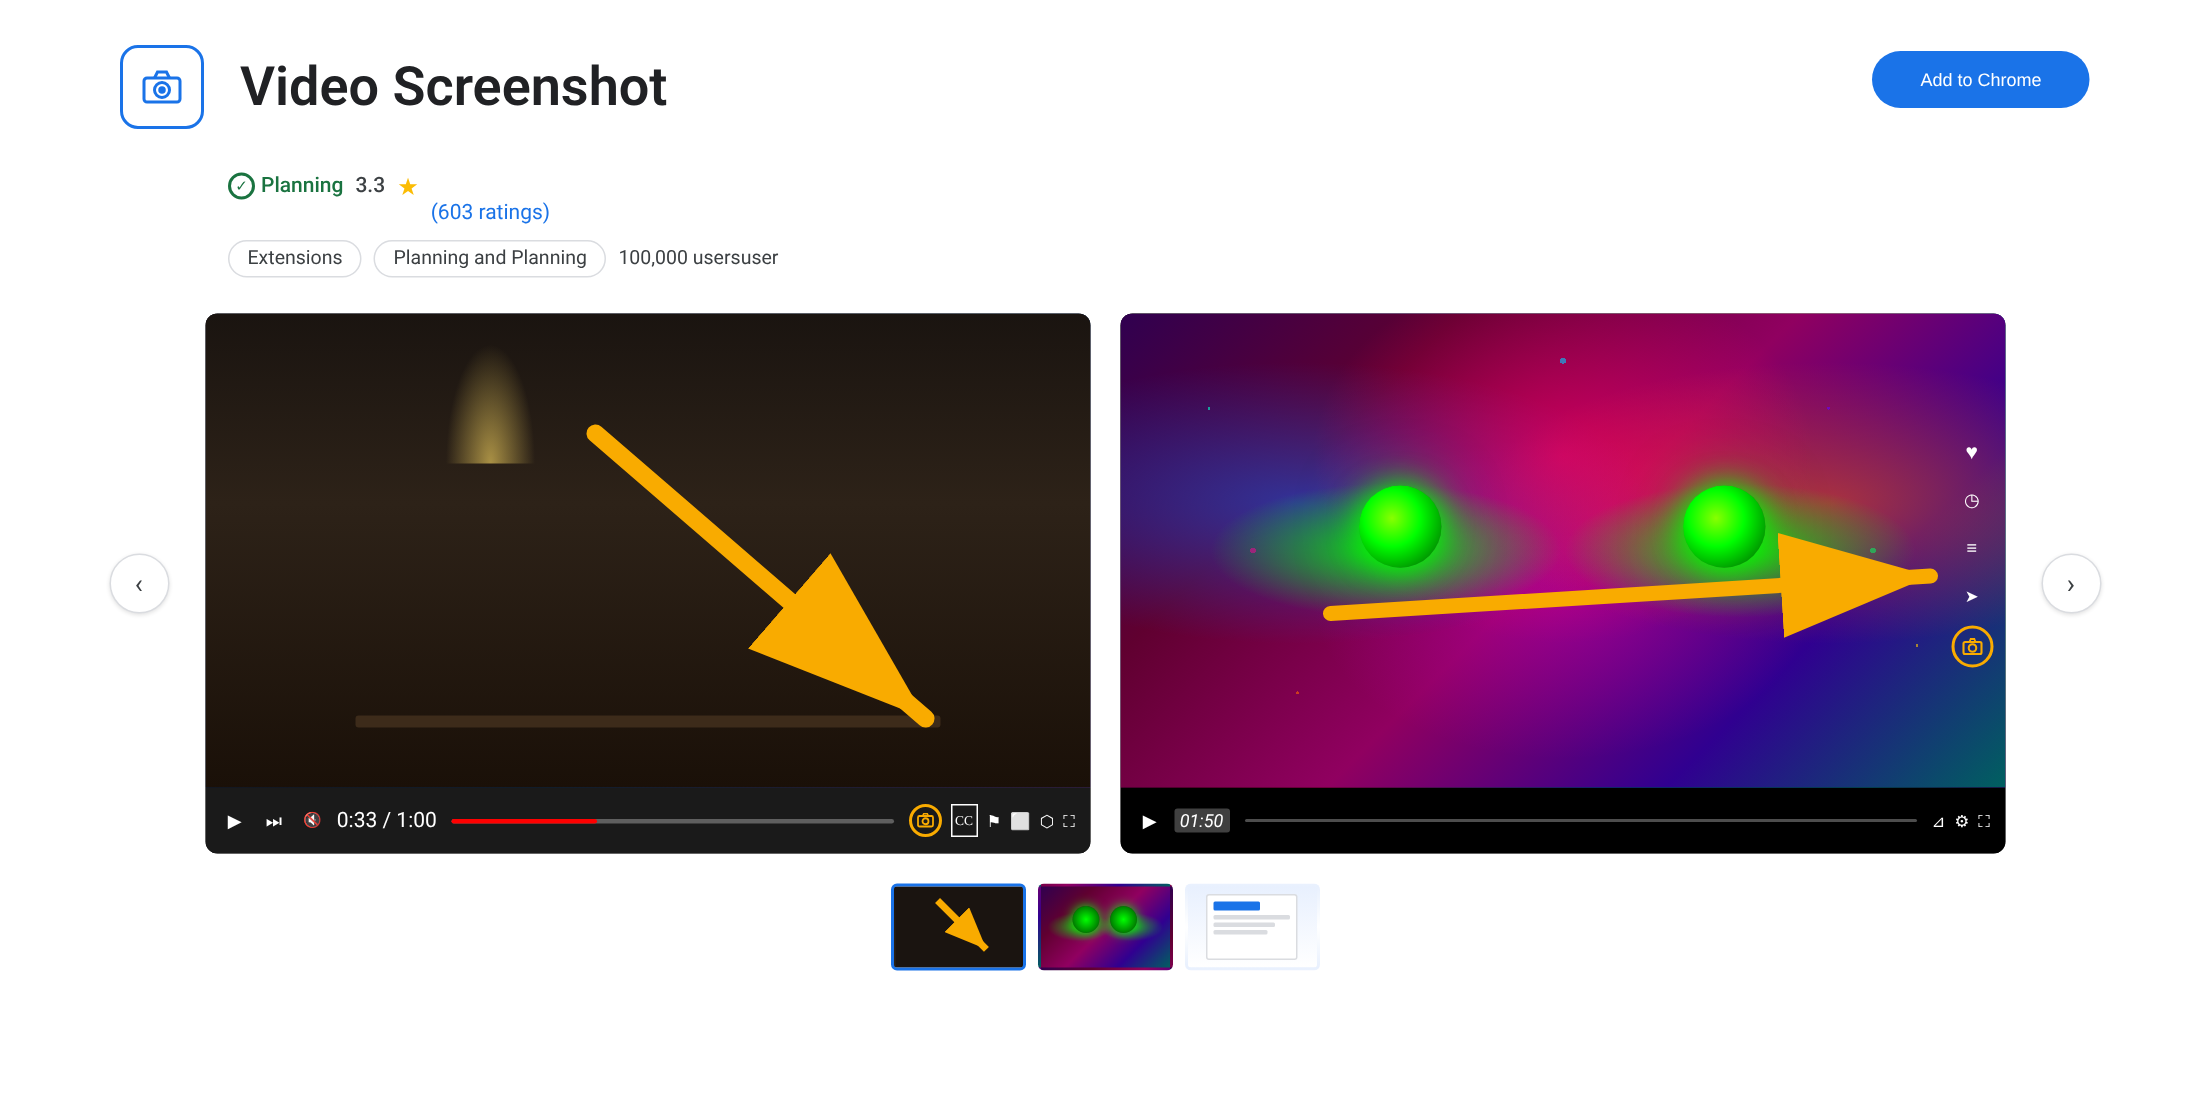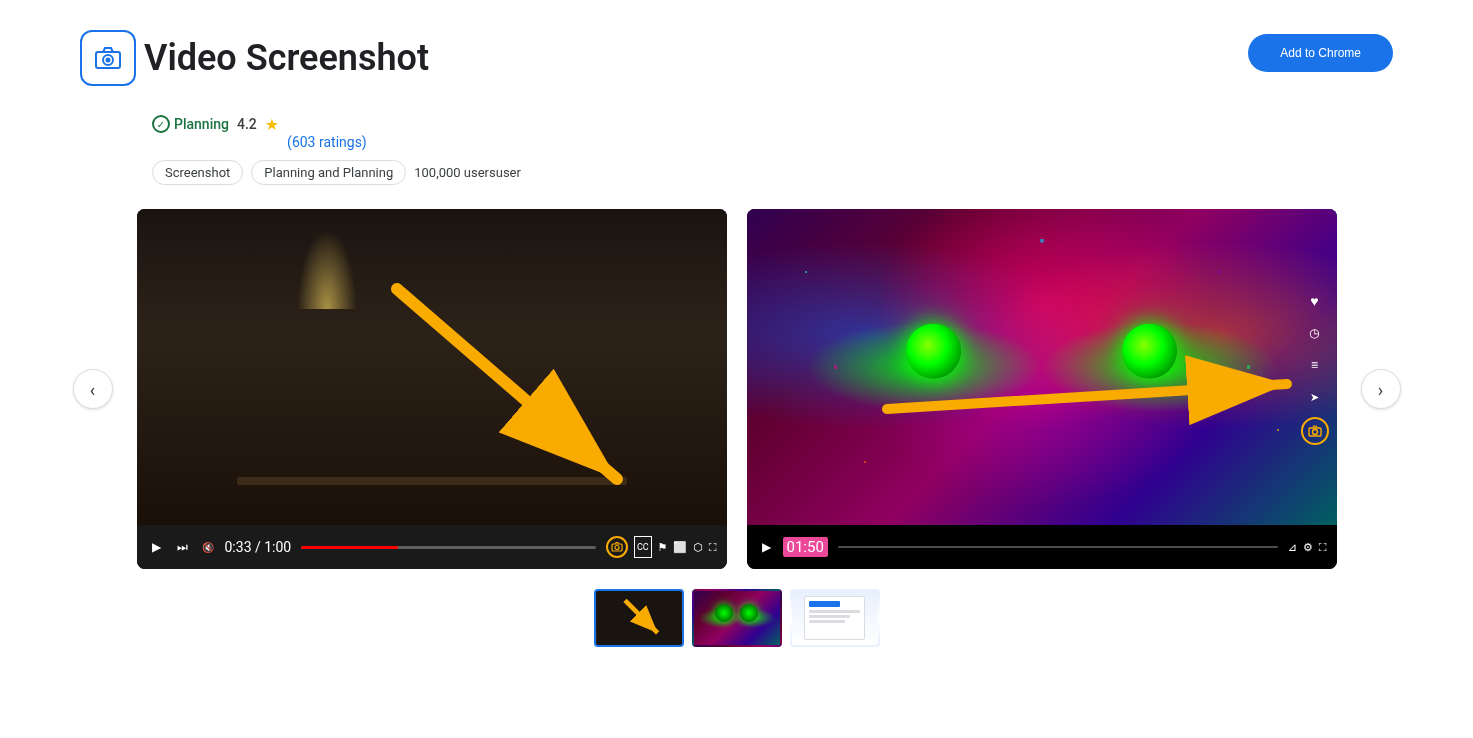--- a/index.html
+++ b/index.html
@@ -20,21 +20,21 @@
     
     .header {
       display: flex;
       align-items: flex-start;
       justify-content: space-between;
       margin-bottom: 12px;
     }
     .header-left {
       display: flex;
       align-items: center;
-      gap: 8px;
+      gap: 24px;
     }
     .extension-icon {
       width: 56px;
       height: 56px;
       border-radius: 12px;
       border: 2px solid #1a73e8;
       display: flex;
       align-items: center;
       justify-content: center;
       color: #1a73e8;
@@ -378,25 +378,26 @@
     .video-controls-2 {
       height: 44px;
       background: rgba(0,0,0,0.85);
       display: flex;
       align-items: center;
       padding: 0 10px;
       gap: 6px;
     }
 
     .time-badge {
-      background: #ec4899;
+      background: #404040;
       color: #fff;
-      font-size: 15px;
+      font-size: 12px;
       padding: 1px 4px;
       border-radius: 2px;
+      font-style: italic;
     }
 
     .progress-bar-container-2 {
       flex: 1;
       height: 2px;
       background: rgba(255,255,255,0.3);
       border-radius: 2px;
       margin: 0 4px;
     }
 
@@ -483,27 +484,27 @@
       <h1 class="extension-title">Video Screenshot</h1>
     </div>
     <button class="add-to-chrome-btn">Add to Chrome</button>
   </div>
 
   <div class="meta-row">
     <div class="featured-badge">
       <div class="featured-icon">✓</div>
       <span>Planning</span>
     </div>
-    <span class="rating-text">4.2</span>
+    <span class="rating-text">3.3</span>
     <span class="star">★</span>
     <a class="ratings-link" href="#">(603 ratings)</a>
   </div>
 
   <div class="tags-row">
-    <span class="tag">Screenshot</span>
+    <span class="tag">Extensions</span>
     <span class="tag">Planning and Planning</span>
     <span class="users-text">100,000 usersuser</span>
   </div>
 
   <div class="screenshots-area">
 
     <div class="nav-arrow">
       <span>‹</span>
     </div>
 
@@ -541,21 +542,21 @@
           <div class="progress-bar-container">
             <div class="progress-fill"></div>
           </div>
           <div class="screenshot-camera-icon">
             <svg width="12" height="12" viewBox="0 0 12 12" fill="none" xmlns="http://www.w3.org/2000/svg">
               <rect x="1" y="3" width="10" height="7" rx="1" stroke="#f9ab00" stroke-width="1.2" fill="none"></rect>
               <circle cx="6" cy="6.5" r="2" stroke="#f9ab00" stroke-width="1.2" fill="none"></circle>
               <path d="M4 3 L4.8 1.5 L7.2 1.5 L8 3" stroke="#f9ab00" stroke-width="1" fill="none"></path>
             </svg>
           </div>
-          <div class="ctrl-icon" style="font-size:9px;border:1px solid #fff;padding:5px 2px;color:#fff;">CC</div>
+          <div class="ctrl-icon" style="font-size:9px;border:1px solid #fff;padding:5px 2px;color:#fff;font-family:Liberation Serif, serif;">CC</div>
           <div class="ctrl-icon">⚑</div>
           <div class="ctrl-icon">⬜</div>
           <div class="ctrl-icon">⬡</div>
           <div class="ctrl-icon">⛶</div>
         </div>
       </div>
 
       <div class="screenshot-frame screenshot-frame-2">
         <div class="video-scene-2">
           <div class="colorful-face"></div>

